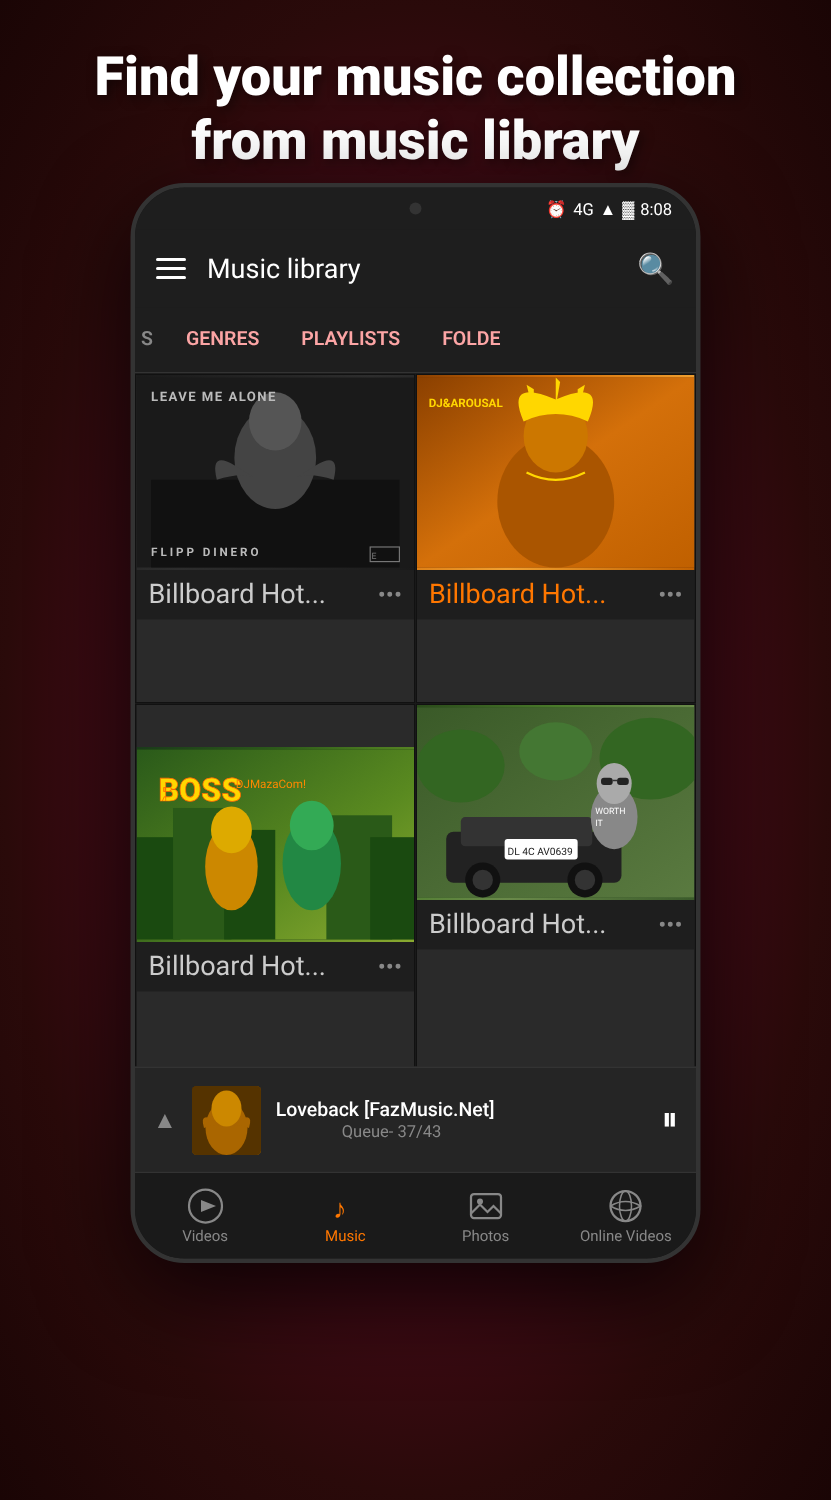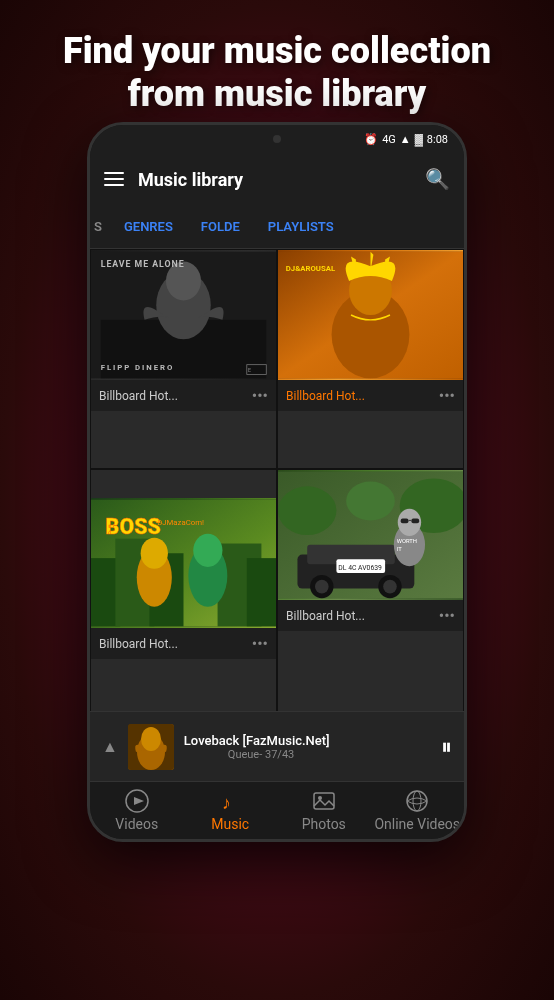--- a/index.html
+++ b/index.html
@@ -92,21 +92,21 @@
       display: block;
       width: 20px;
       height: 2px;
       background: #fff;
       border-radius: 1px;
     }
     .app-title {
       flex: 1;
       color: #fff;
       font-size: 18px;
-      font-weight: 700;
+      font-weight: 400;
     }
     .search-icon-btn {
       color: #fff;
       font-size: 20px;
       cursor: pointer;
     }
 
     
     .tabs {
       background: #1e1e1e;
@@ -116,21 +116,21 @@
       border-bottom: 1px solid #333;
       overflow: hidden;
     }
     .tab {
       padding: 0 14px;
       height: 100%;
       display: flex;
       align-items: center;
       font-size: 13px;
       font-weight: 600;
-      color: #3b82f6;
+      color: #fca5a5;
       cursor: pointer;
       white-space: nowrap;
       position: relative;
     }
     .tab.active {
       color: #FF7700;
     }
     .tab.active::after {
       content: '';
       position: absolute;
@@ -201,21 +201,21 @@
     }
 
     .album-info {
       padding: 6px 8px;
       display: flex;
       align-items: center;
       justify-content: space-between;
       background: #1e1e1e;
     }
     .album-name {
-      font-size: 12px;
+      font-size: 18px;
       color: #ccc;
       flex: 1;
       overflow: hidden;
       text-overflow: ellipsis;
       white-space: nowrap;
     }
     .album-more {
       color: #888;
       font-size: 16px;
       cursor: pointer;
@@ -294,21 +294,21 @@
       flex: 1;
       display: flex;
       flex-direction: column;
       align-items: center;
       justify-content: center;
       gap: 3px;
       cursor: pointer;
       height: 100%;
     }
     .nav-label {
-      font-size: 14px;
+      font-size: 10px;
       color: #888;
     }
     .nav-label.active {
       color: #FF7700;
     }
 
     
     .album-art-svg {
       width: 100%;
       height: 130px;
@@ -345,24 +345,24 @@
   </div>
 
   <div class="tabs">
     <div class="tab-partial">
       <span>S</span>
     </div>
     <div class="tab">
       <span>GENRES</span>
     </div>
     <div class="tab">
+      <span>PLAYLISTS</span>
+    </div>
+    <div class="tab">
       <span>FOLDE</span>
-    </div>
-    <div class="tab">
-      <span>PLAYLISTS</span>
     </div>
   </div>
 
   <div class="album-grid">
 
     <div class="album-item">
       <div class="album-cover album-cover-1">
         <svg class="album-art-svg" viewBox="0 0 190 130" xmlns="http://www.w3.org/2000/svg">
           <rect width="190" height="130" fill="#1a1a1a"></rect>
           <rect x="10" y="70" width="170" height="60" fill="#111"></rect>

